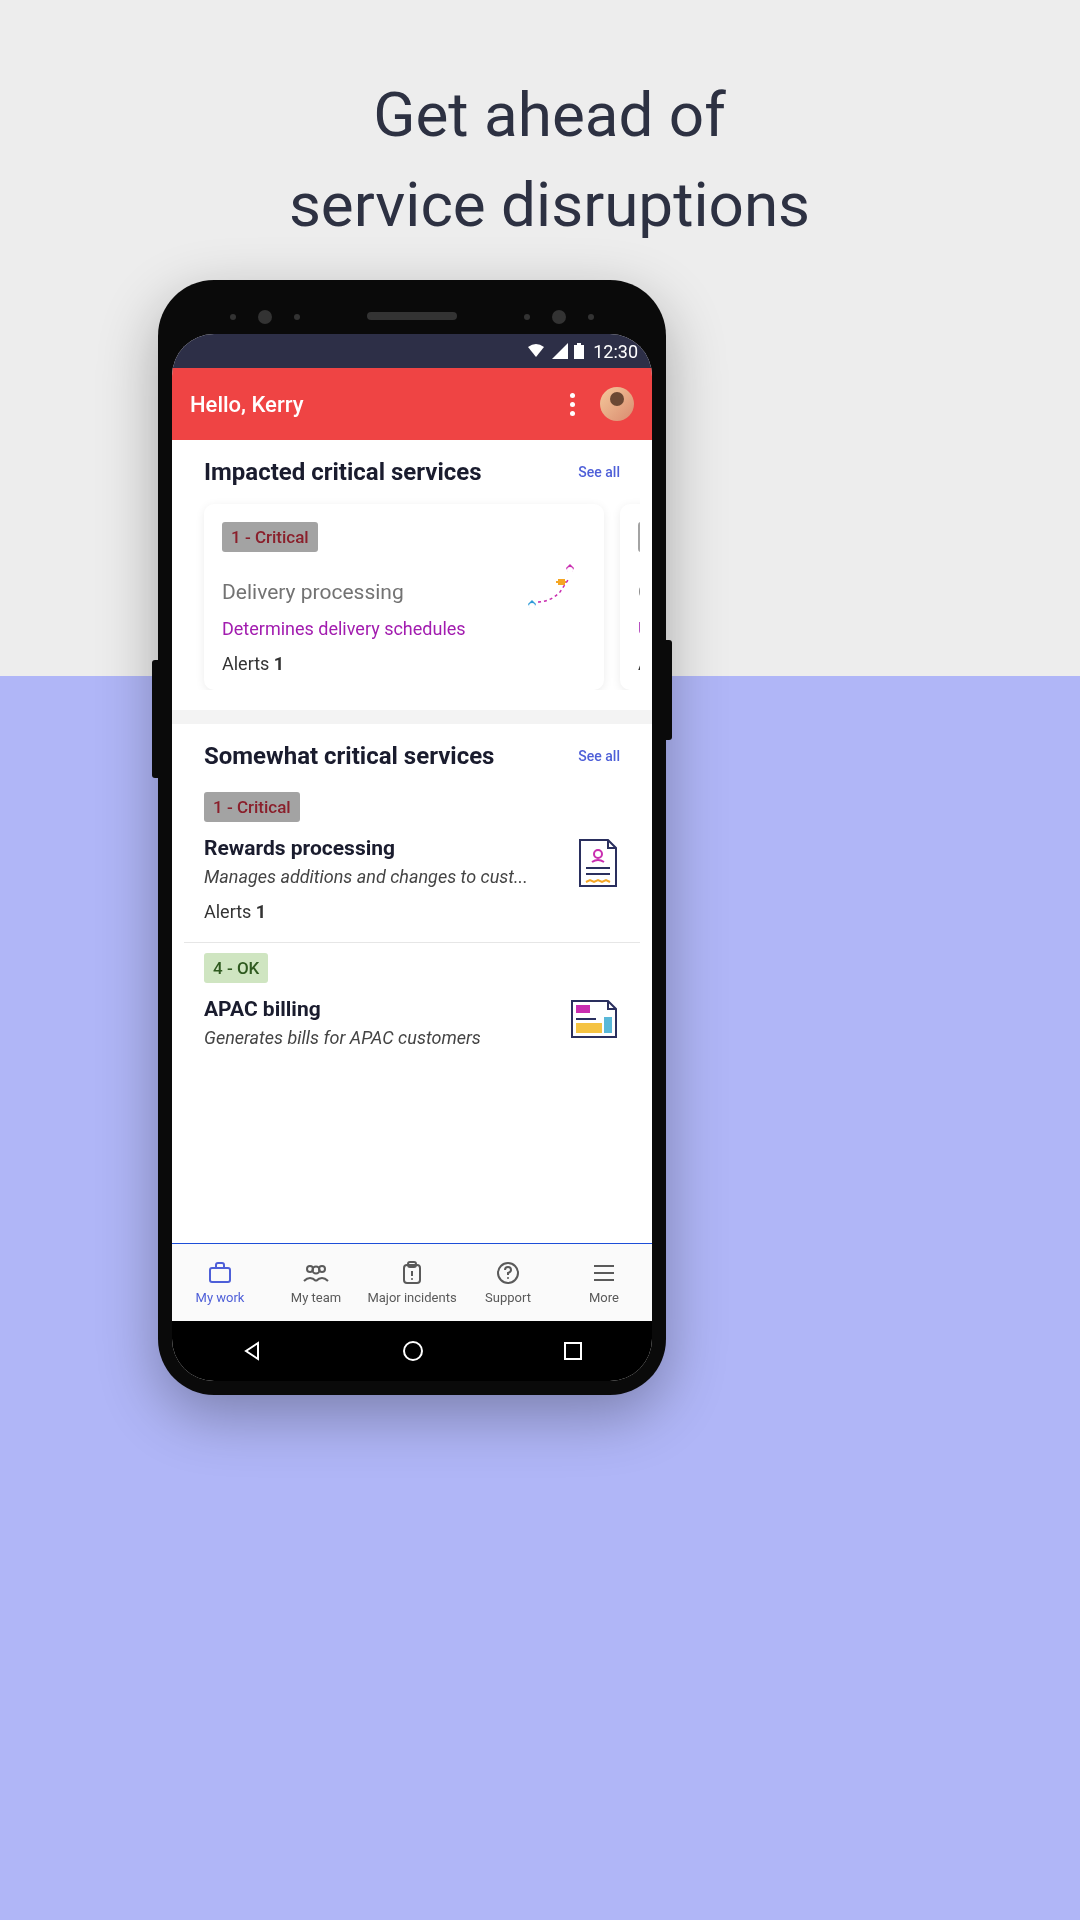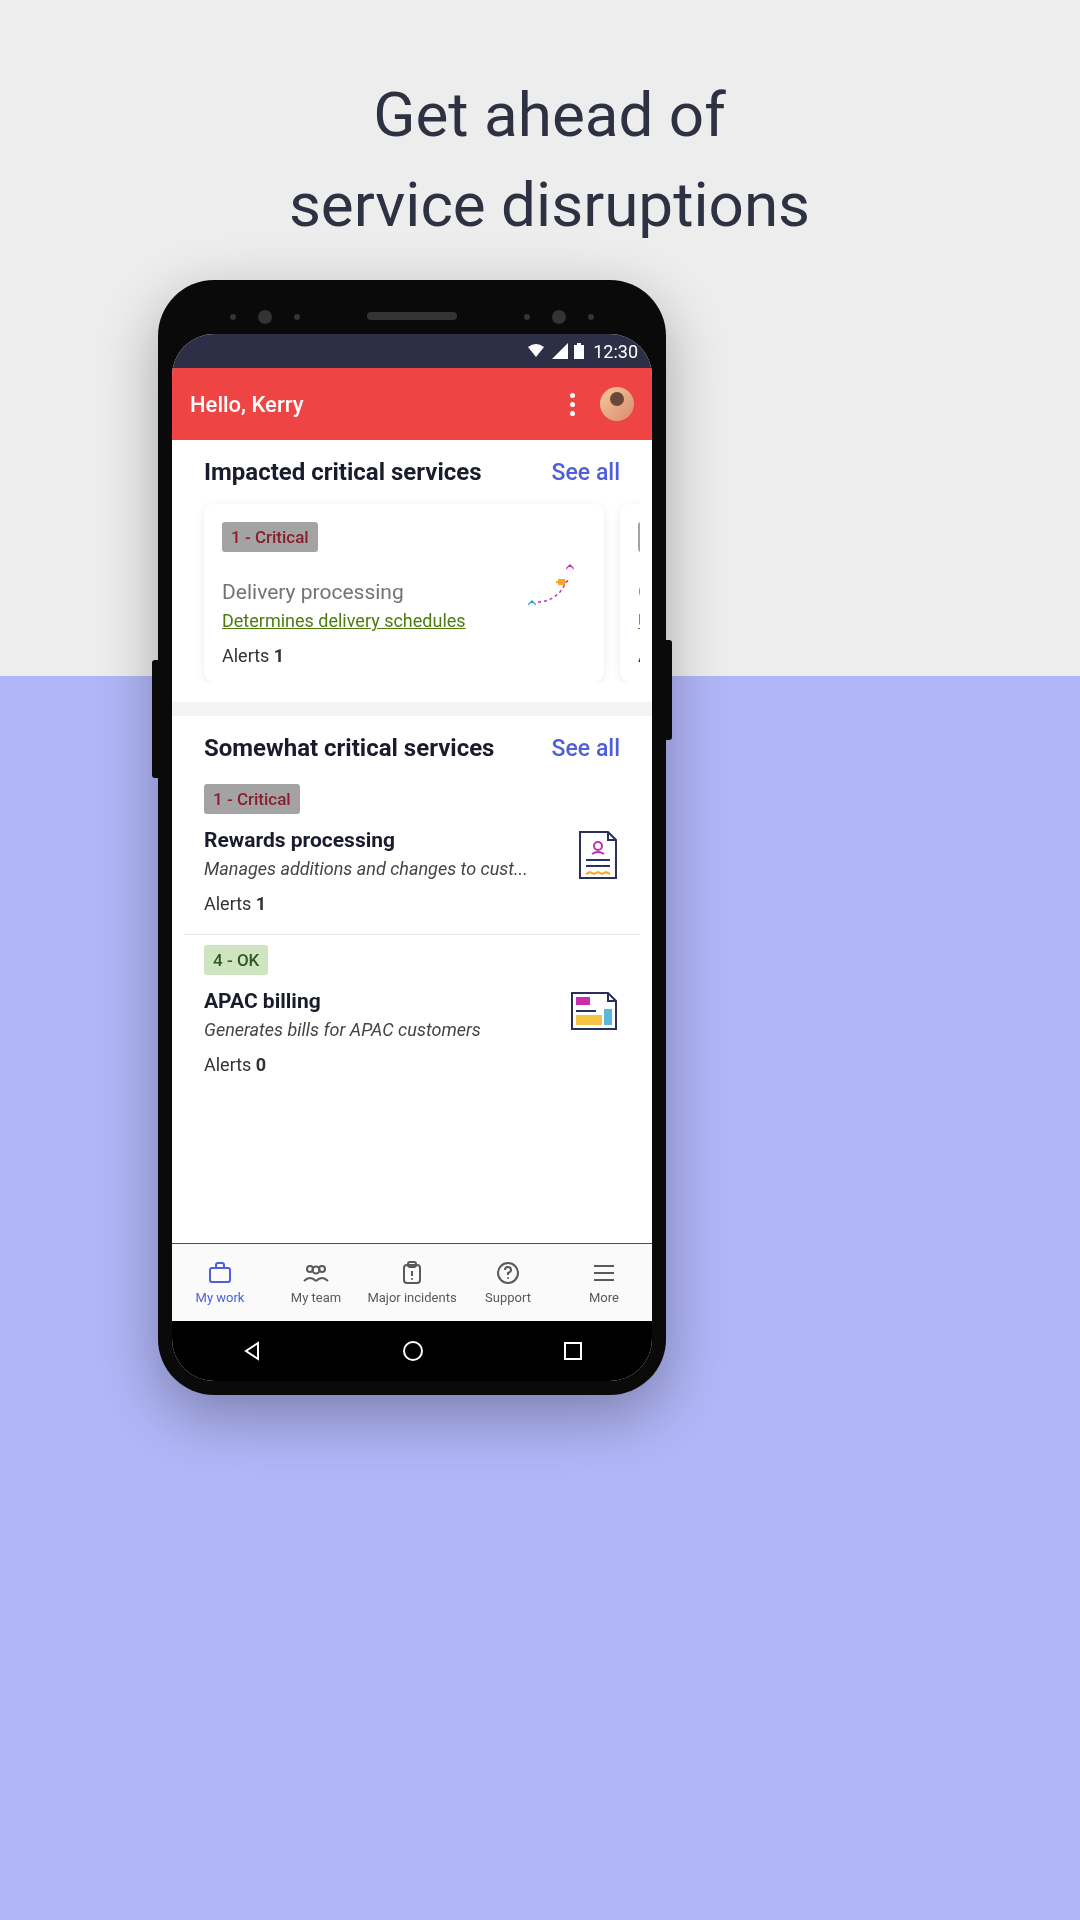--- a/index.html
+++ b/index.html
@@ -87,42 +87,42 @@
 .content { background: #fff; height: calc(100% - 34px - 72px - 78px); overflow: hidden; }
 .section { background: #fff; padding: 18px 12px 20px; }
 .gap { height: 14px; background: #f3f3f3; }
 .section-head {
   display: flex;
   justify-content: space-between;
   align-items: center;
   padding: 0 20px 12px;
 }
 .section-title { font-size: 24px; font-weight: 700; color: #1a1c2e; }
-.see-all { font-size: 23px; color: #4e5fd8; font-weight: 500; cursor: pointer; margin-left: 28px; }
+.see-all { font-size: 14px; color: #4e5fd8; font-weight: 500; cursor: pointer; margin-left: 28px; }
 .cards-row { display: flex; gap: 16px; padding: 6px 20px 0; overflow: hidden; }
 .card {
   min-width: 400px;
   background: #fff;
   border-radius: 10px;
   box-shadow: 0 2px 10px rgba(0,0,0,0.08);
   padding: 18px 18px 16px;
   position: relative;
   cursor: pointer;
 }
 .badge {
   display: inline-block;
   padding: 5px 9px;
   font-size: 17px;
   font-weight: 500;
   border-radius: 3px;
 }
 .badge.critical { background: #a3a3a3; color: #8a1f2b; }
 .badge.ok { background: #cfe5c1; color: #2f5a1f; }
 .card-title { font-size: 21px; font-weight: 400; color: #737373; margin-top: 28px; }
-.card-desc { font-size: 18px; color: #4d7c0f; margin-top: 6px; text-decoration: underline; }
+.card-desc { font-size: 18px; color: #a21caf; margin-top: 14px; }
 .alerts { font-size: 18px; color: #333; margin-top: 14px; }
 .alerts .ct { font-weight: 700; }
 .card-icon { position: absolute; right: 16px; top: 58px; }
 .list-item { padding: 10px 20px 20px; position: relative; border-bottom: 1px solid #e6e6e6; cursor: pointer; }
 .list-item:last-child { border-bottom: none; }
 .list-title { font-size: 21px; font-weight: 700; color: #1a1c2e; margin-top: 14px; }
 .list-desc { font-size: 18px; color: #444; margin-top: 6px; max-width: 360px; white-space: nowrap; overflow: hidden; text-overflow: ellipsis; font-style: italic; }
 .list-icon { position: absolute; right: 20px; top: 54px; }
 .navbar {
   height: 78px;
@@ -259,21 +259,20 @@
                 <line x1="10" y1="38" x2="34" y2="38" stroke="#2a2f5e" stroke-width="2"></line>
                 <path d="M10 46 L14 44 L18 46 L22 44 L26 46 L30 44 L34 46" stroke="#f5a623" stroke-width="2" fill="none"></path>
               </svg>
             </div>
           </div>
 
           <div class="list-item">
             <span class="badge ok">4 - OK</span>
             <div class="list-title">APAC billing</div>
             <div class="list-desc">Generates bills for APAC customers</div>
-            <div class="alerts"><span>Alerts</span> <span class="ct">0</span></div>
             <div class="list-icon">
               <svg width="52" height="44" viewBox="0 0 52 44">
                 <path d="M4 4 L40 4 L48 12 L48 40 L4 40 Z" fill="#fff" stroke="#2a2f5e" stroke-width="2"></path>
                 <path d="M40 4 L40 12 L48 12" fill="none" stroke="#2a2f5e" stroke-width="2"></path>
                 <rect x="8" y="8" width="14" height="8" fill="#c92db0"></rect>
                 <line x1="8" y1="22" x2="28" y2="22" stroke="#2a2f5e" stroke-width="2"></line>
                 <rect x="8" y="26" width="26" height="10" fill="#f5c343"></rect>
                 <rect x="36" y="20" width="8" height="16" fill="#5ab8d8"></rect>
               </svg>
             </div>

